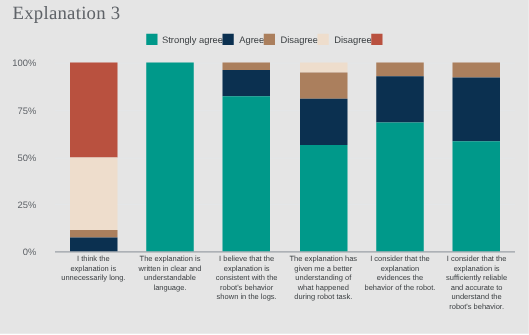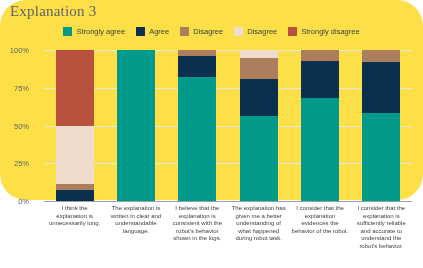--- a/index.html
+++ b/index.html
@@ -11,23 +11,22 @@
     width: 423px;
     height: 268px;
     overflow: hidden;
     font-family: "Liberation Sans", sans-serif;
     position: relative;
   }
   #chart-root {
     position: absolute;
     left: 0; top: 0;
     width: 423px;
-    height: 200px;
-    background: #fde047;
-    border-radius: 26px;
+    height: 267px;
+    background: #e5e5e5;
   }
   
   .title {
     position: absolute;
     left: 10px;
     top: 3px;
     font-family: "Liberation Serif", serif;
     font-size: 15px;
     color: #5f6368;
     letter-spacing: 0.2px;
@@ -35,21 +34,20 @@
   }
   
   .legend {
     position: absolute;
     left: 0;
     top: 27px;
     width: 423px;
     display: flex;
     justify-content: center;
     align-items: center;
-    gap: 11px;
   }
   .legend-item {
     display: flex;
     align-items: center;
     gap: 4px;
   }
   .legend-swatch {
     width: 9px;
     height: 9px;
     flex: 0 0 auto;
@@ -151,21 +149,20 @@
       <div class="legend-item">
         <span class="legend-swatch" style="background: rgb(171, 127, 93);"></span>
         <span class="legend-label">Disagree</span>
       </div>
       <div class="legend-item">
         <span class="legend-swatch" style="background: rgb(238, 221, 204);"></span>
         <span class="legend-label">Disagree</span>
       </div>
       <div class="legend-item">
         <span class="legend-swatch" style="background: rgb(185, 81, 63);"></span>
-        <span class="legend-label">Strongly disagree</span>
       </div>
     </div>
 
   <div class="plot">
     <div>
         <div class="gridline" style="top: 0px;"></div>
         <div class="ytick" style="top: 0px;">100%</div>
         <div class="gridline" style="top: 38px;"></div>
         <div class="ytick" style="top: 38px;">75%</div>
         <div class="gridline" style="top: 76px;"></div>

